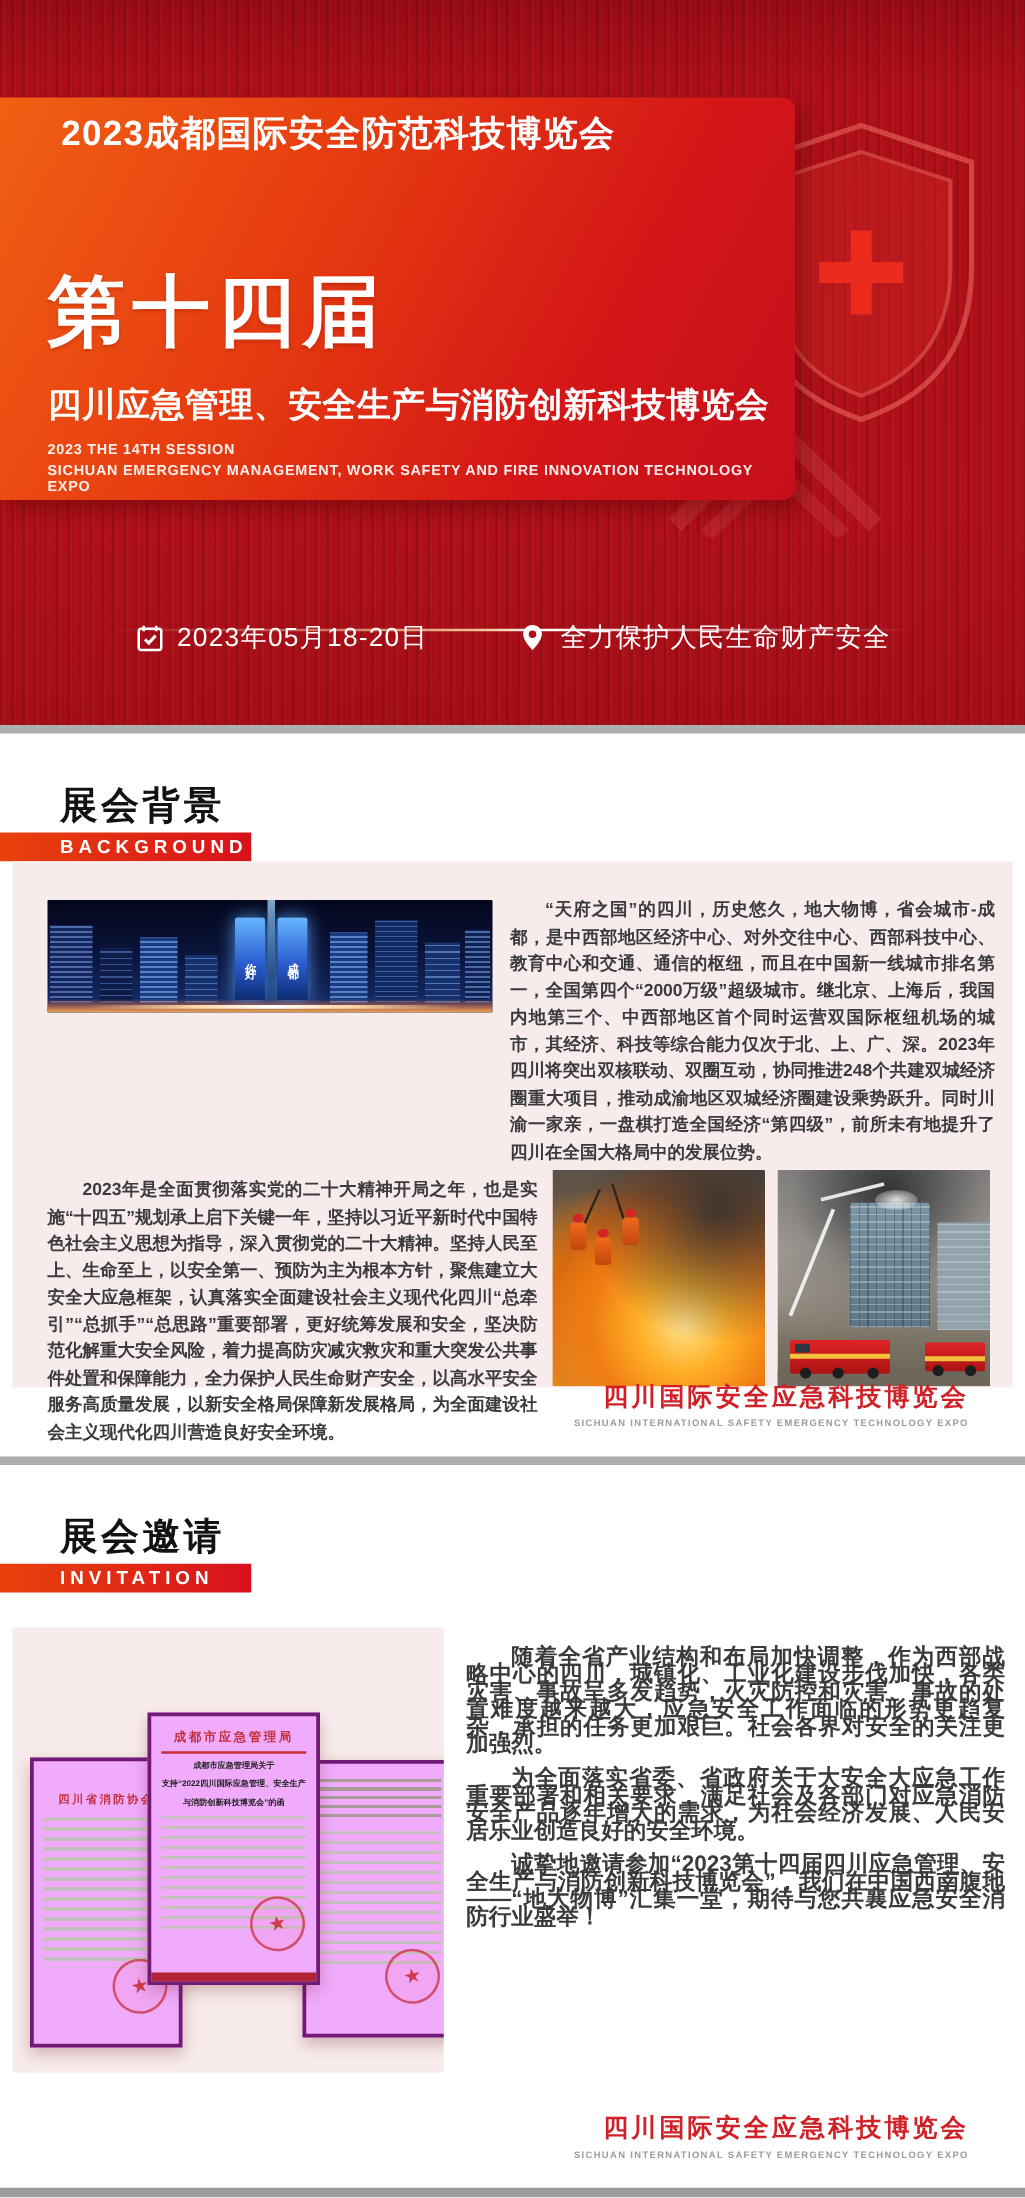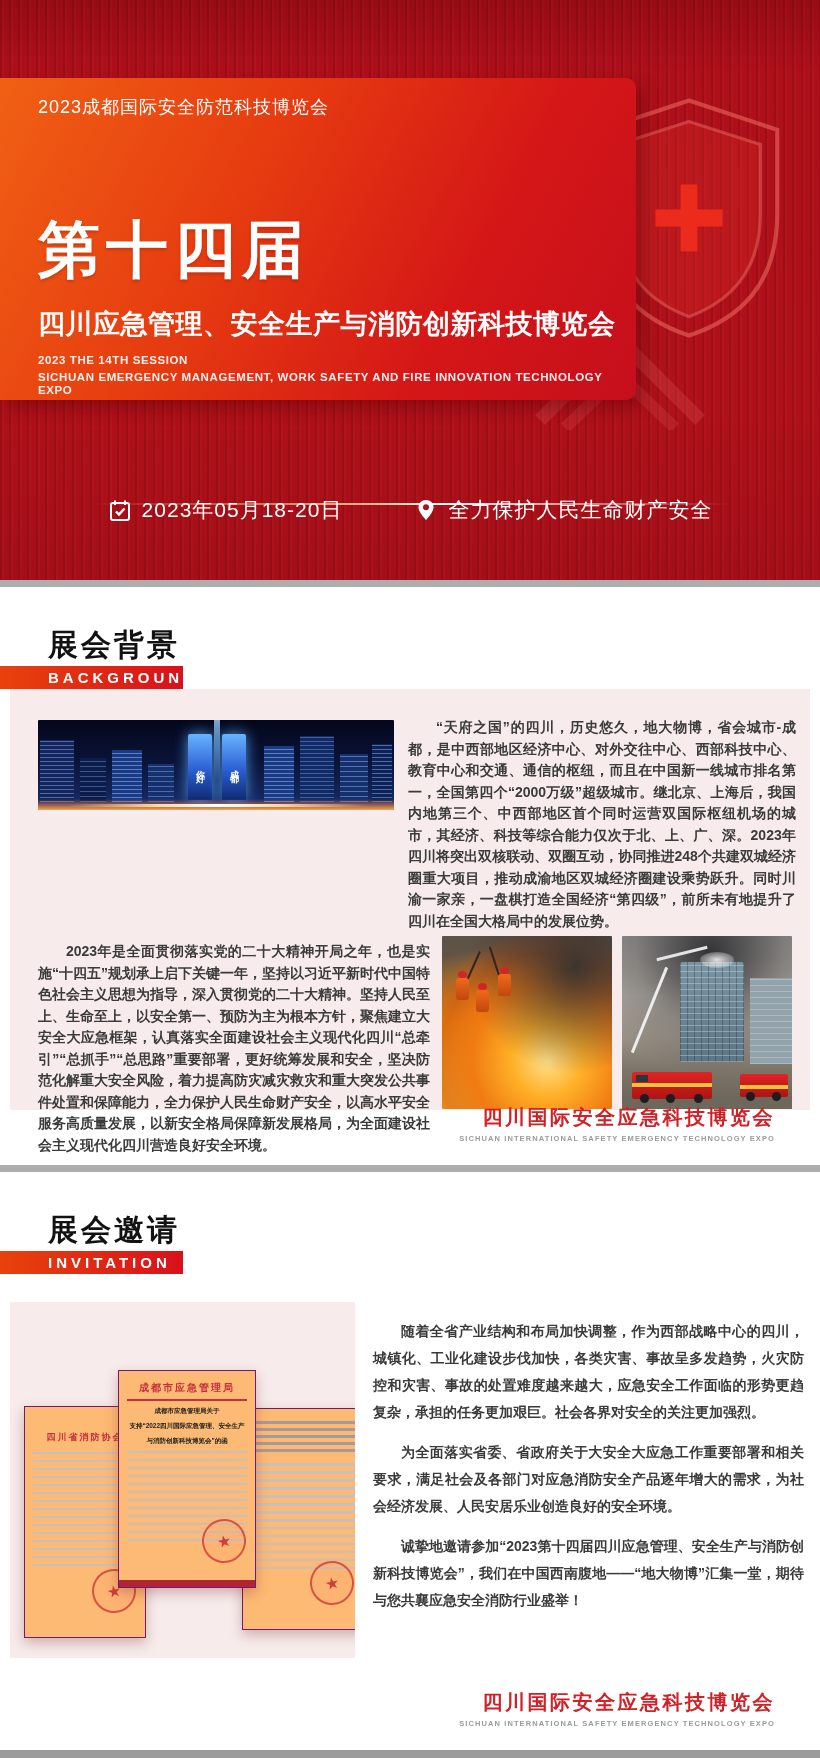--- a/index.html
+++ b/index.html
@@ -10,21 +10,21 @@
   .hero{position:relative;width:820px;height:580px;overflow:hidden;
     background:
       repeating-linear-gradient(90deg, rgba(0,0,0,0.10) 0 2px, rgba(255,255,255,0.02) 2px 4px, rgba(0,0,0,0) 4px 9px),
       linear-gradient(180deg,#970b14 0%,#ae0f19 12%,#b01019 70%,#a50e17 100%);}
   .shield-svg{position:absolute;right:26px;top:92px;width:210px;height:252px;z-index:1;}
   .chevron-svg{position:absolute;right:90px;top:300px;width:220px;height:130px;z-index:1;opacity:.55;}
   .hero-panel{position:absolute;left:0;top:78px;width:636px;height:322px;box-sizing:border-box;
     padding:14px 20px 0 38px;z-index:2;border-radius:0 10px 10px 0;
     background:linear-gradient(118deg,#f06014 0%,#e63b10 38%,#d41617 72%,#c50f1c 100%);
     box-shadow:6px 8px 16px rgba(70,0,0,0.35);}
-  .hero-top-title{color:#fff;font-size:18px;font-weight:400;letter-spacing:1px;line-height:30px;}
+  .hero-top-title{color:#fff;font-size:28px;font-weight:700;letter-spacing:1px;line-height:30px;margin-left:11px;}
   .hero-session{color:#fff;font-size:62px;font-weight:800;letter-spacing:6px;line-height:68px;margin-top:94px;
     text-shadow:0 2px 3px rgba(90,10,0,0.25);}
   .hero-title{color:#fff;font-size:27px;font-weight:800;letter-spacing:0.5px;line-height:32px;margin-top:24px;}
   .hero-en{color:rgba(255,255,255,0.92);font-size:11.5px;font-weight:600;letter-spacing:0.6px;line-height:13px;}
   .hero-en.first{margin-top:14px;}
   .hero-en.second{margin-top:4px;}
   .manual{position:absolute;left:0;top:444px;width:100%;text-align:center;color:#fff;
     font-size:38px;font-weight:800;letter-spacing:6px;z-index:2;text-shadow:0 2px 4px rgba(60,0,0,0.4);}
   .shimmer{position:absolute;left:90px;top:503px;width:640px;height:2px;z-index:2;
     background:linear-gradient(90deg,rgba(255,230,190,0) 0%,rgba(250,220,170,0.85) 45%,#ffffff 55%,rgba(255,230,190,0) 100%);}
@@ -33,21 +33,21 @@
   .meta-icon{width:24px;height:24px;flex:none;}
 
   
   .divider{width:820px;height:7px;background:#aeaeae;}
   .bottom-bar{width:820px;height:8px;background:#9c9c9c;}
 
   
   .card{position:relative;width:820px;height:578px;background:#fff;box-sizing:border-box;overflow:hidden;}
   .sec-head{padding-top:41px;}
   .sec-title{margin:0 0 0 48px;font-size:30px;line-height:34px;font-weight:800;color:#121212;letter-spacing:3px;}
-  .sec-bar{margin-top:4px;width:183px;height:23px;box-sizing:border-box;padding-left:48px;
+  .sec-bar{margin-top:4px;width:201px;height:23px;box-sizing:border-box;padding-left:48px;
     background:linear-gradient(90deg,#e8420c 0%,#d8111c 100%);
     color:#fff;font-size:15px;font-weight:600;letter-spacing:4px;line-height:23px;}
 
   .pink{background:#f7eceb;}
 
   
   .bg-pink{margin:0 10px;height:421px;box-sizing:border-box;padding:31px 14px 0 28px;position:relative;}
   .bg-row1{display:flex;}
   .bg-row2{display:flex;margin-top:4px;}
   .para{margin:0;font-size:14px;line-height:21.5px;color:#3b3b3b;font-weight:600;
@@ -118,24 +118,24 @@
 
   
   .brand{position:absolute;right:45px;bottom:22px;text-align:right;}
   .brand-cn{color:#cf2127;font-size:20px;font-weight:800;letter-spacing:2.5px;}
   .brand-en{margin-top:3px;color:#9b9b9b;font-size:7.5px;font-weight:600;letter-spacing:1.1px;}
 
   
   .invite-body{display:flex;margin:28px 10px 0 10px;}
   .inv-pink{position:relative;width:345px;height:356px;flex:none;overflow:hidden;}
   .invite-text{flex:1;padding:16px 6px 0 18px;}
-  .invite-text .para{font-size:14px;line-height:27px;margin-bottom:13px;}
-
-  
-  .cert{position:absolute;background:#fdba74;border:1px solid #701a75;box-sizing:border-box;
+  .invite-text .para{font-size:18px;line-height:14px;margin-bottom:13px;}
+
+  
+  .cert{position:absolute;background:#f0abfc;border:3px solid #701a75;box-sizing:border-box;
         box-shadow:0 5px 12px rgba(120,30,40,0.3);padding:8px 8px;}
   .cert-left{left:14px;top:104px;width:122px;height:232px;z-index:1;}
   .cert-center{left:108px;top:68px;width:138px;height:218px;z-index:3;}
   .cert-right{left:232px;top:106px;width:122px;height:222px;z-index:1;}
   .cert-title{color:#c5303d;font-weight:800;text-align:center;}
   .cert-center .cert-title{font-size:10px;letter-spacing:2px;border-bottom:2px solid #c5303d;padding-bottom:4px;margin:2px 0 5px;}
   .cert-left .cert-title{font-size:9px;letter-spacing:2px;margin:16px 0 8px;}
   .cert-sub{font-size:6.5px;line-height:9px;color:#222;font-weight:700;text-align:center;margin-bottom:6px;}
   .cert-lines{background:repeating-linear-gradient(180deg,#c7bfbf 0 2.5px,rgba(0,0,0,0) 2.5px 8px);}
   .cert-lines.dark{background:repeating-linear-gradient(180deg,#a89a9a 0 2.5px,rgba(0,0,0,0) 2.5px 7px);}

